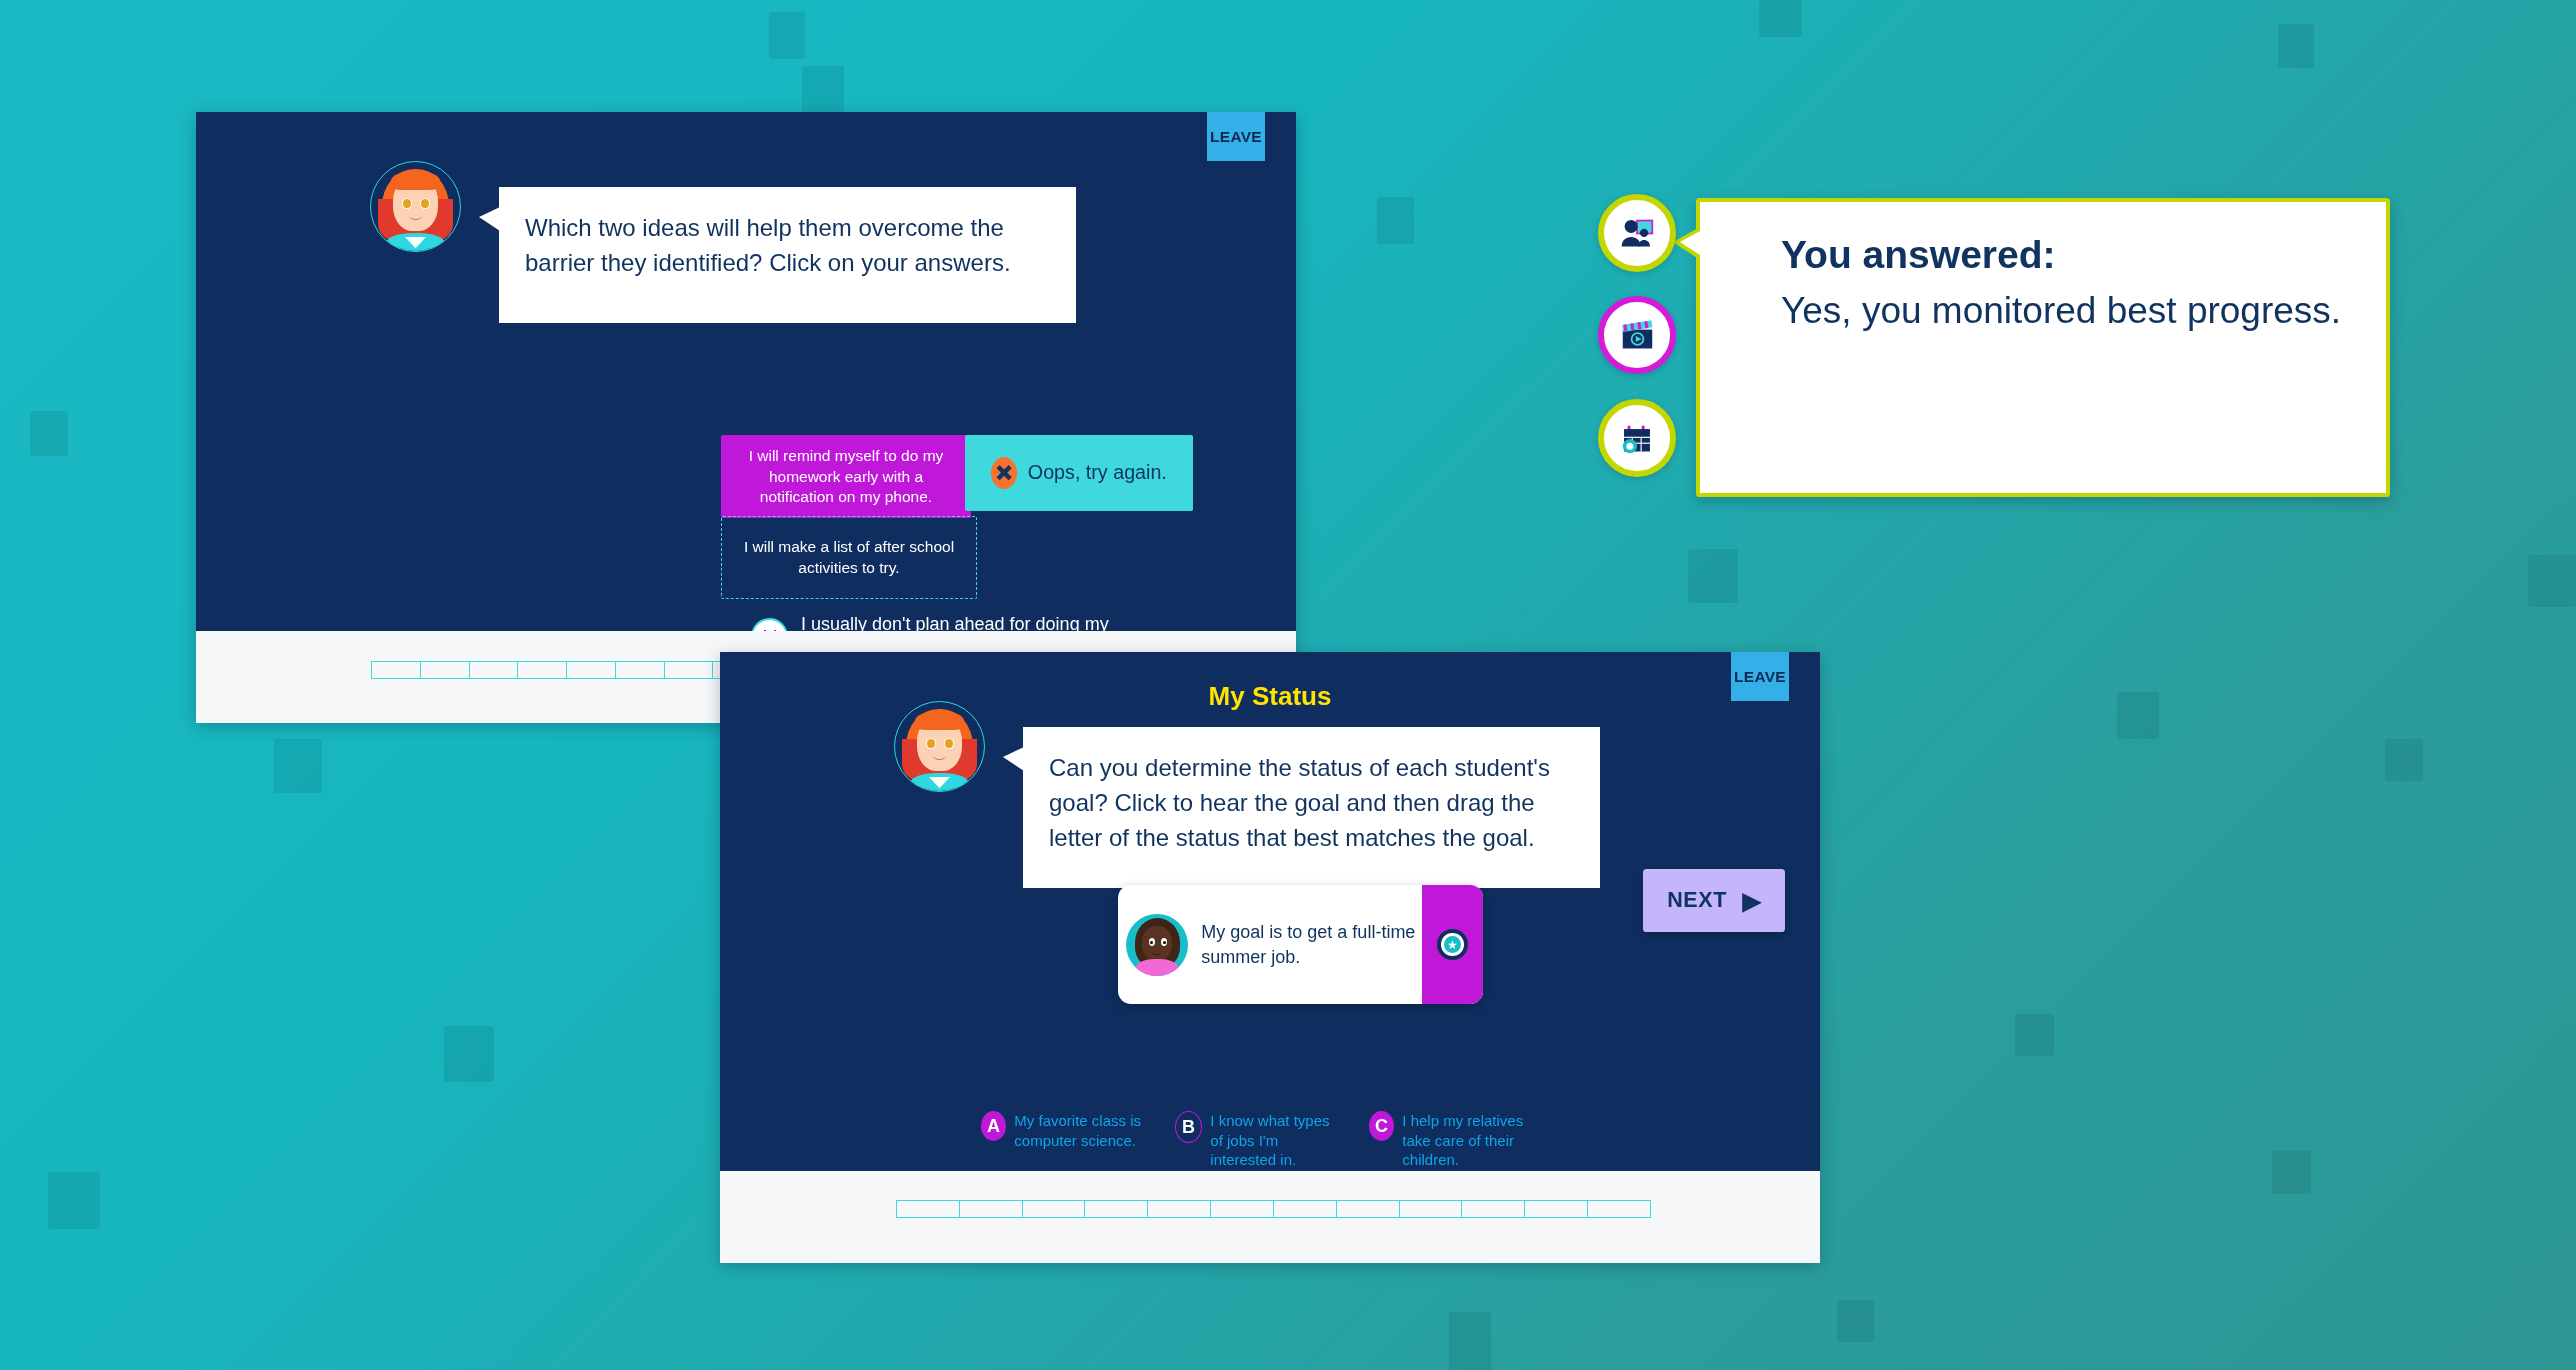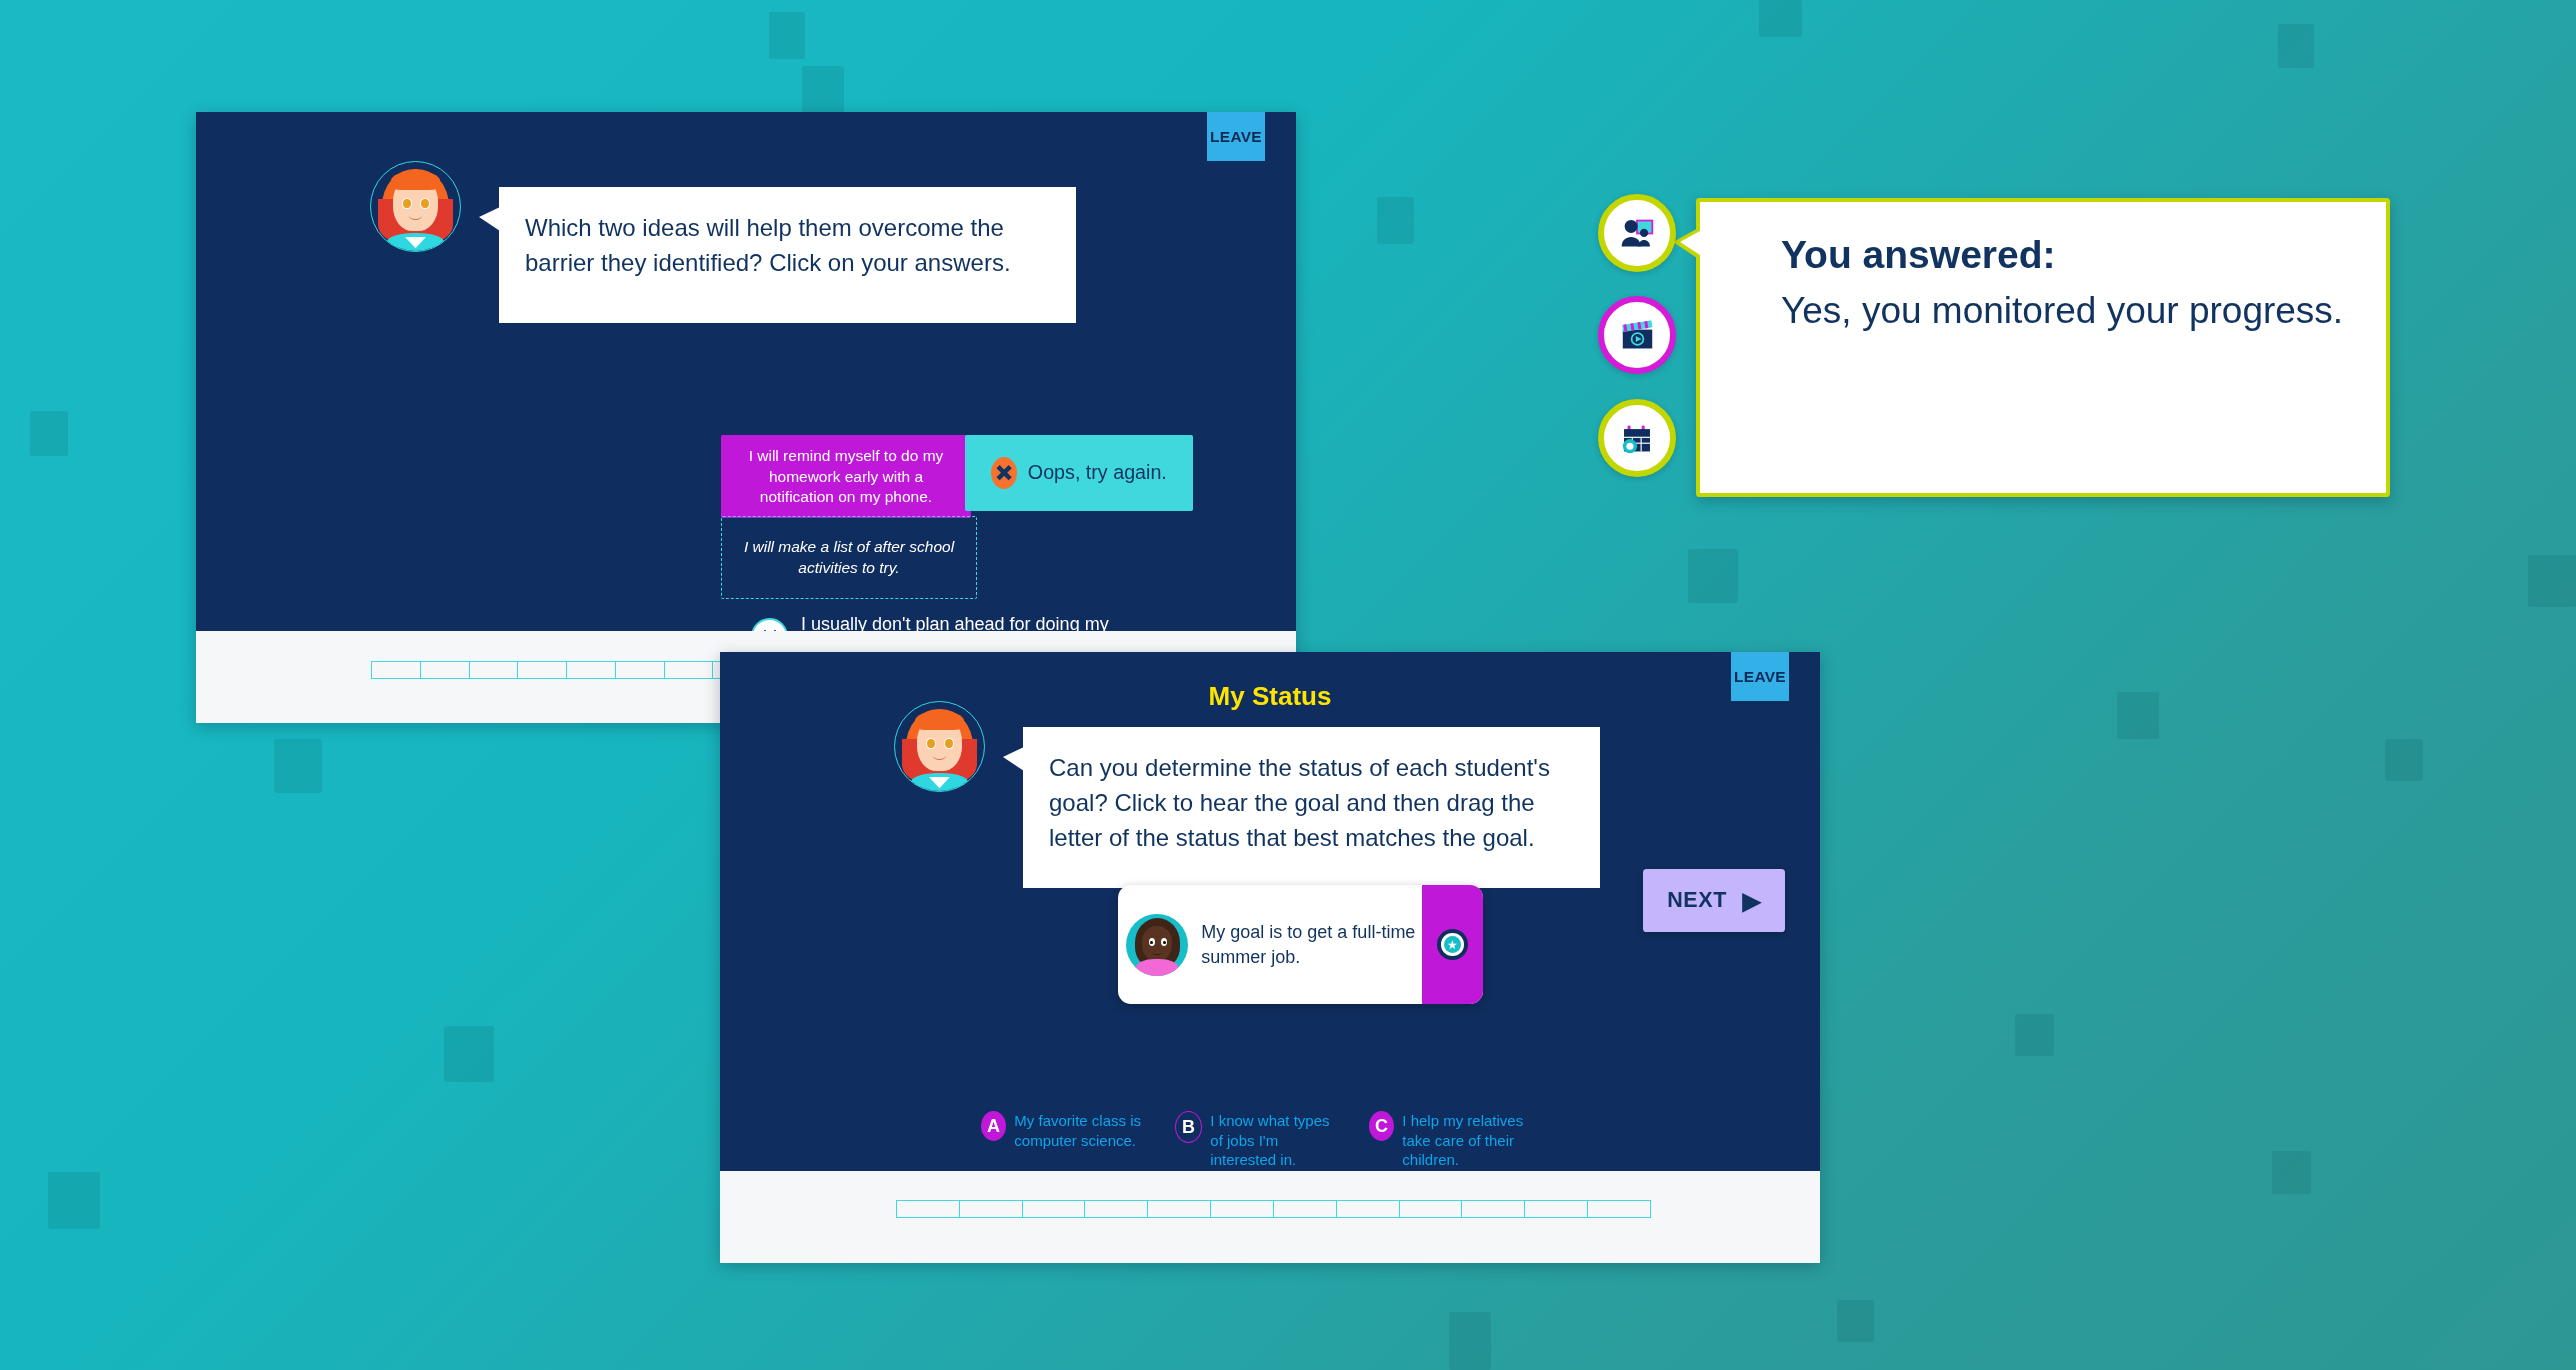--- a/index.html
+++ b/index.html
@@ -198,21 +198,21 @@
       <span>I will remind myself to do my homework early with a notification on my phone.</span>
     </div>
 
     <div class="card cyan" style="left:769px;top:323px;width:228px;height:76px;font-size:19.7px;">
       <span class="xicon">
           <span>✕</span>
         </span>
       <span>Oops, try again.</span>
     </div>
 
-    <div class="card dashed" style="left:525px;top:404px;width:228px;height:74px;padding:3.6px 13px;font-size:15.5px;font-style:italic;">
+    <div class="card dashed" style="left:525px;top:404px;width:228px;height:74px;padding:3.6px 13px;font-size:15.5px;">
       <span>I will make a list of after school activities to try.</span>
     </div>
 
 
     <div class="barrier-row" style="left:555px;top:500px;width:429px;">
       <span class="barrier-ic">
         <svg width="20" height="20" viewBox="0 0 34 34" aria-hidden="true">
           <rect x="7" y="7" width="3" height="24" fill="#0f2d5e"></rect>
           <rect x="24" y="7" width="3" height="24" fill="#0f2d5e"></rect>
           <rect x="4" y="10" width="26" height="6" fill="#d51ad8"></rect>
@@ -244,21 +244,21 @@
       <div class="seg" style="width:8.3333%"></div>
         <div class="seg" style="width:8.3333%"></div>
       <div class="seg" style="width:8.3333%"></div>
         <div class="seg" style="width:8.3333%"></div>
     </div>
   </div>
 </div>
 
 <div class="callout" style="left:1696px;top:198px;width:638px;height:291px;padding-left:48px;">
   <div class="ca-title" style="margin:31px 0 0 33px;font-size:39px;">You answered:</div>
-  <div class="ca-body" style="margin:9.5px 33px 0 33px;font-size:37px;line-height:1.28;">Yes, you monitored your progress.</div>
+  <div class="ca-body" style="margin:9.5px 33px 0 33px;font-size:37px;line-height:1.28;">Yes, you monitored best progress.</div>
 </div>
 
 <div class="ic-badge" style="left:1598px;top:194px;width:66px;height:66px;border:6px solid #c4d600;">
   <svg width="36" height="33" viewBox="0 0 60 56" aria-hidden="true">
     <rect x="30" y="6" width="26" height="22" fill="#3fd8dd" stroke="#d51ad8" stroke-width="3"></rect>
     <circle cx="20" cy="16" r="11" fill="#0f2d5e"></circle>
     <path d="M4 50c0-10 7-16 16-16s16 6 16 16z" fill="#0f2d5e"></path>
     <circle cx="42" cy="27" r="7" fill="#0f2d5e"></circle>
     <path d="M32 50c0-7 5-11 10-11s10 4 10 11z" fill="#0f2d5e"></path>
   </svg>

